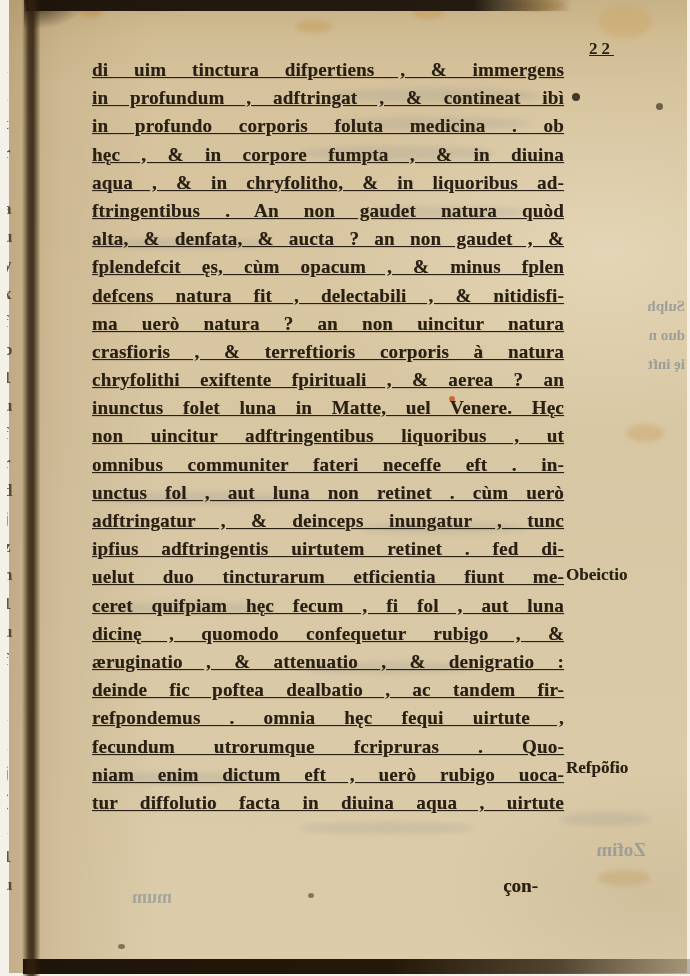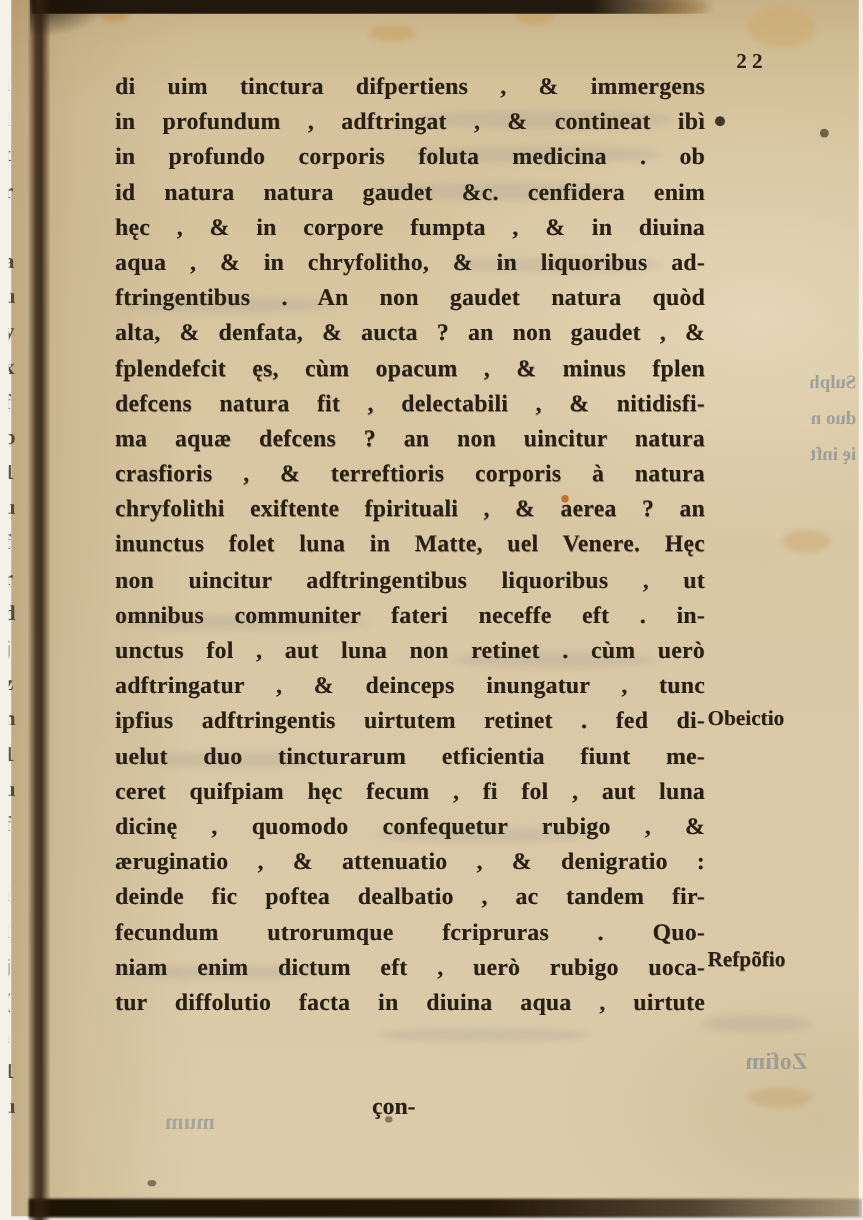--- a/index.html
+++ b/index.html
@@ -32,26 +32,26 @@
   
   #frags{position:absolute;left:7px;top:54px;width:17px;overflow:hidden;
     font:700 17px/28.2px "Liberation Serif","DejaVu Serif",serif;color:#453724;opacity:0.85;}
   #frags span{display:block;height:28.2px;margin-left:-4px;filter:blur(0.3px);}
 
   
   #textblock{position:absolute;left:92px;top:56px;width:472px;
     font:700 19px/28.2px "Liberation Serif","DejaVu Serif",serif;
     color:#291f13;letter-spacing:0.2px;
     text-shadow:0.3px 0.3px 0 rgba(41,31,19,0.45);}
-  .tl{height:28.2px;text-align:justify;text-align-last:justify;white-space:nowrap0;}
-  #catchword{position:absolute;left:92px;top:872px;width:446px;text-align:center;
+  .tl{height:28.2px;text-align:justify;text-align-last:justify;white-space:nowrap0;text-decoration:underline;}
+  #catchword{position:absolute;left:92px;top:872px;width:446px;text-align:right;
     font:700 19px/28.2px "Liberation Serif","DejaVu Serif",serif;color:#291f13;
     text-shadow:0.3px 0.3px 0 rgba(41,31,19,0.45);}
   #pagenum{position:absolute;left:589px;top:39px;
-    font:700 17px/20px "Liberation Serif","DejaVu Serif",serif;color:#2a2013;letter-spacing:4px;}
+    font:700 17px/20px "Liberation Serif","DejaVu Serif",serif;color:#2a2013;letter-spacing:4px;text-decoration:underline;}
   .margin-note{position:absolute;left:566px;width:120px;
     font:700 17px/22px "Liberation Serif","DejaVu Serif",serif;color:#2a2013;
     text-shadow:0.3px 0.3px 0 rgba(42,32,19,0.4);}
   #note-obiectio{top:564px;}
   #note-responsio{top:757px;}
 
   
   .ghost{position:absolute;transform:scaleX(-1);color:#66798b;filter:blur(0.35px);
     font-family:"Liberation Serif","DejaVu Serif",serif;font-weight:700;}
   #ghost-right{left:583px;top:292px;width:102px;font-size:15px;line-height:29px;opacity:0.55;text-align:left;}
@@ -137,41 +137,41 @@
     <span>1</span>
     <span>u</span>
   </div>
 
   <div id="pagenum">22</div>
 
   <div id="textblock">
     <div class="tl">di uim tinctura difpertiens , &amp; immergens</div>
     <div class="tl">in profundum , adftringat , &amp; contineat ibì</div>
     <div class="tl">in profundo corporis foluta medicina . ob</div>
-    <div class="tl">id natura natura gaudet &amp;c. cenfidera enim</div>
     <div class="tl">hęc , &amp; in corpore fumpta , &amp; in diuina</div>
     <div class="tl">aqua , &amp; in chryfolitho, &amp; in liquoribus ad-</div>
     <div class="tl">ftringentibus .  An non gaudet natura quòd</div>
     <div class="tl">alta, &amp; denfata, &amp; aucta ? an non gaudet , &amp;</div>
     <div class="tl">fplendefcit ęs, cùm opacum , &amp; minus fplen</div>
     <div class="tl">defcens natura fit , delectabili , &amp; nitidisfi-</div>
-    <div class="tl">ma aquæ defcens ?  an non uincitur natura</div>
+    <div class="tl">ma uerò natura ?  an non uincitur natura</div>
     <div class="tl">crasfioris , &amp; terreftioris corporis à natura</div>
     <div class="tl">chryfolithi exiftente fpirituali , &amp; aerea ? an</div>
     <div class="tl">inunctus folet luna in Matte, uel Venere. Hęc</div>
     <div class="tl">non uincitur adftringentibus liquoribus , ut</div>
     <div class="tl">omnibus communiter fateri neceffe eft . in-</div>
     <div class="tl">unctus fol , aut luna non retinet .  cùm uerò</div>
     <div class="tl">adftringatur , &amp; deinceps inungatur ,  tunc</div>
     <div class="tl">ipfius adftringentis uirtutem retinet .  fed di-</div>
     <div class="tl">uelut duo tincturarum etficientia fiunt me-</div>
     <div class="tl">ceret quifpiam hęc fecum , fi fol , aut luna</div>
     <div class="tl">dicinę , quomodo confequetur rubigo , &amp;</div>
     <div class="tl">æruginatio , &amp; attenuatio , &amp; denigratio :</div>
     <div class="tl">deinde fic poftea dealbatio , ac tandem fir-</div>
+    <div class="tl">refpondemus .  omnia hęc fequi uirtute ,</div>
     <div class="tl">fecundum utrorumque fcripruras .   Quo-</div>
     <div class="tl">niam enim dictum eft ,  uerò rubigo uoca-</div>
     <div class="tl">tur diffolutio facta in diuina aqua ,  uirtute</div>
   </div>
 
   <div id="catchword">çon-</div>
 
   <div id="note-obiectio" class="margin-note">Obeictio</div>
   <div id="note-responsio" class="margin-note">Refpõfio</div>
 

